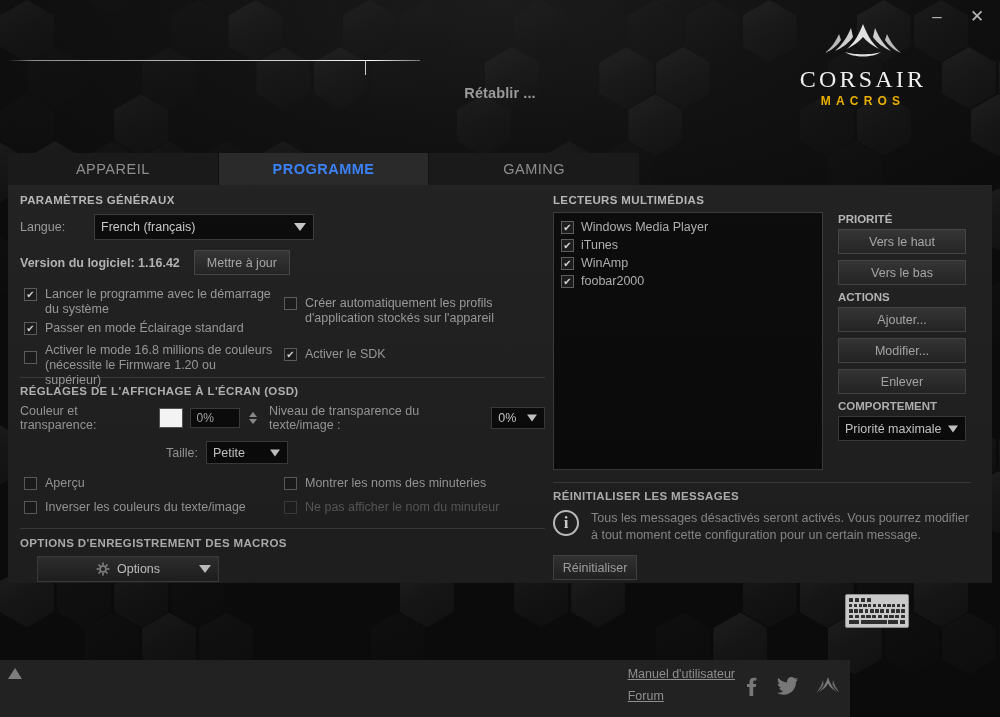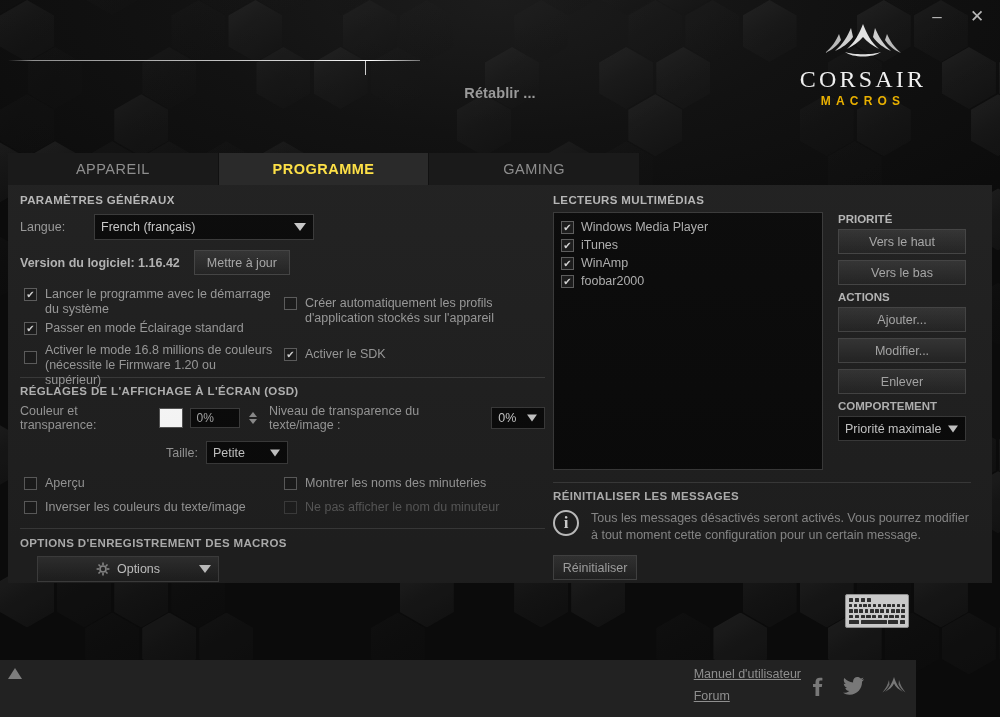--- a/index.html
+++ b/index.html
@@ -95,21 +95,21 @@
     position: absolute; top: 153px; left: 8px; width: 632px; height: 32px;
     display: flex; z-index: 14;
   }
   .tab {
     flex: 1; display: flex; align-items: center; justify-content: center;
     font-size: 14.5px; letter-spacing: .5px; color: #8e8e8e; cursor: pointer;
     background: #1a1a1a;
     border-right: 1px solid #111;
   }
   .tab.active {
-    background: #2a2a2a; color: #fde047; font-weight: bold;
+    background: #2a2a2a; color: #3b82f6; font-weight: bold;
   }
 
   
   .panel {
     position: absolute; top: 185px; left: 8px; width: 984px; height: 398px;
     background: #202020; z-index: 12;
   }
   .panel:after{
     content:""; position:absolute; inset:0;
     background: linear-gradient(180deg, rgba(255,255,255,.012) 0%, rgba(0,0,0,.08) 100%);
@@ -211,21 +211,21 @@
     width: 64px; height: 34px; margin: 0 auto 6px;
     background: #c9c9c9; border: 1px solid #8e8e8e; border-radius: 2px;
     padding: 3px; display: flex; flex-direction: column; gap: 2px; justify-content: center;
   }
   .kbrow { display: flex; gap: 1.5px; height: 4px; }
   .kbkey { flex: 1; background: #2e2e2e; border-radius: .5px; }
   .devicename { color: #d2d2d2; font-size: 15px; letter-spacing: .2px; }
 
   
   .bottombar {
-    position: absolute; left: 0; bottom: 0; width: 916px; height: 57px;
+    position: absolute; left: 0; bottom: 0; width: 850px; height: 57px;
     background: #222222; z-index: 18;
     display: flex; align-items: center;
   }
   .scrollup {
     position: absolute; left: 8px; top: 8px;
     width: 0; height: 0; border-left: 7px solid transparent;
     border-right: 7px solid transparent; border-bottom: 11px solid #7d7d7d; cursor: pointer;
   }
   .footlinks {
     position: absolute; right: 115px; top: 7px; text-align: left;

